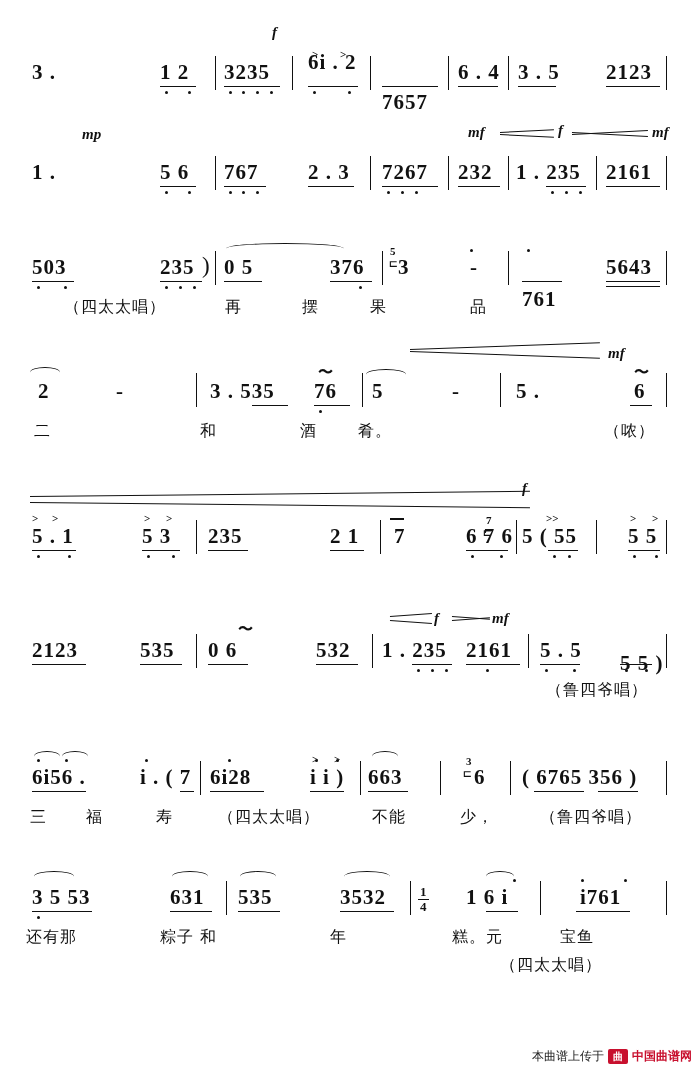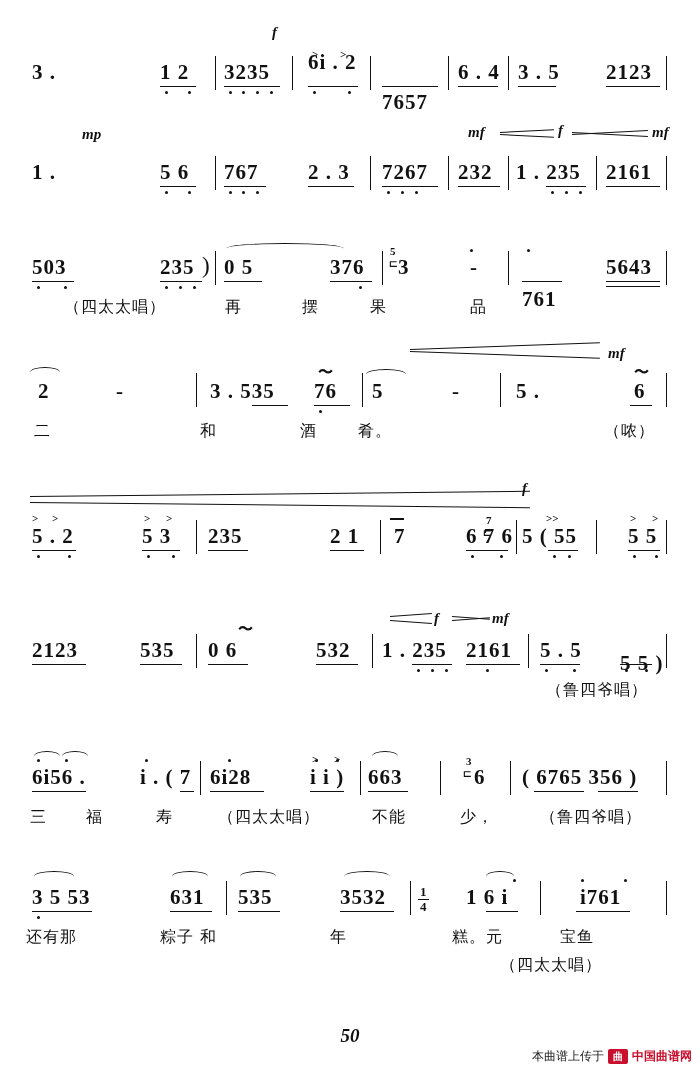--- a/index.html
+++ b/index.html
@@ -332,21 +332,21 @@
     <div class="abs lyric" style="left:604px; top:66px;">（哝）</div>
   </div>
 
   <div class="row" style="top:490px;">
     <div class="abs dyn" style="left:522px; top:-10px;">f</div>
     <div class="hair" style="left:30px; top:6px; width:500px; transform:rotate(-0.6deg);"></div>
     <div class="hair" style="left:30px; top:12px; width:500px; transform:rotate(0.6deg);"></div>
 
     <div class="abs tiny" style="left:32px; top:22px;">&gt;</div>
     <div class="abs tiny" style="left:52px; top:22px;">&gt;</div>
-    <div class="abs num" style="left:32px; top:36px;">5 . 2</div>
+    <div class="abs num" style="left:32px; top:36px;">5 . 1</div>
     <div class="beam" style="left:32px; top:60px; width:44px;"></div>
     <div class="dot" style="left:37px; top:65px;"></div>
     <div class="dot" style="left:68px; top:65px;"></div>
 
     <div class="abs tiny" style="left:144px; top:22px;">&gt;</div>
     <div class="abs tiny" style="left:166px; top:22px;">&gt;</div>
     <div class="abs num" style="left:142px; top:36px;">5 3</div>
     <div class="beam" style="left:142px; top:60px; width:38px;"></div>
     <div class="dot" style="left:147px; top:65px;"></div>
     <div class="dot" style="left:172px; top:65px;"></div>
@@ -521,21 +521,20 @@
     <div class="bar" style="left:666px; top:26px; height:34px;"></div>
 
     <div class="abs lyric" style="left:26px; top:72px;">还有那</div>
     <div class="abs lyric" style="left:160px; top:72px;">粽子 和</div>
     <div class="abs lyric" style="left:330px; top:72px;">年</div>
     <div class="abs lyric" style="left:452px; top:72px;">糕。元</div>
     <div class="abs lyric" style="left:560px; top:72px;">宝鱼</div>
     <div class="abs lyric" style="left:500px; top:100px;">（四太太唱）</div>
   </div>
 
-  <div class="footer-num" style="top:1025px;">50</div>
 
   <div class="credit">
     <span>本曲谱上传于</span>
     <span class="logo">曲</span>
     <span class="site">中国曲谱网</span>
   </div>
 
 </div>
 
 </body></html>

